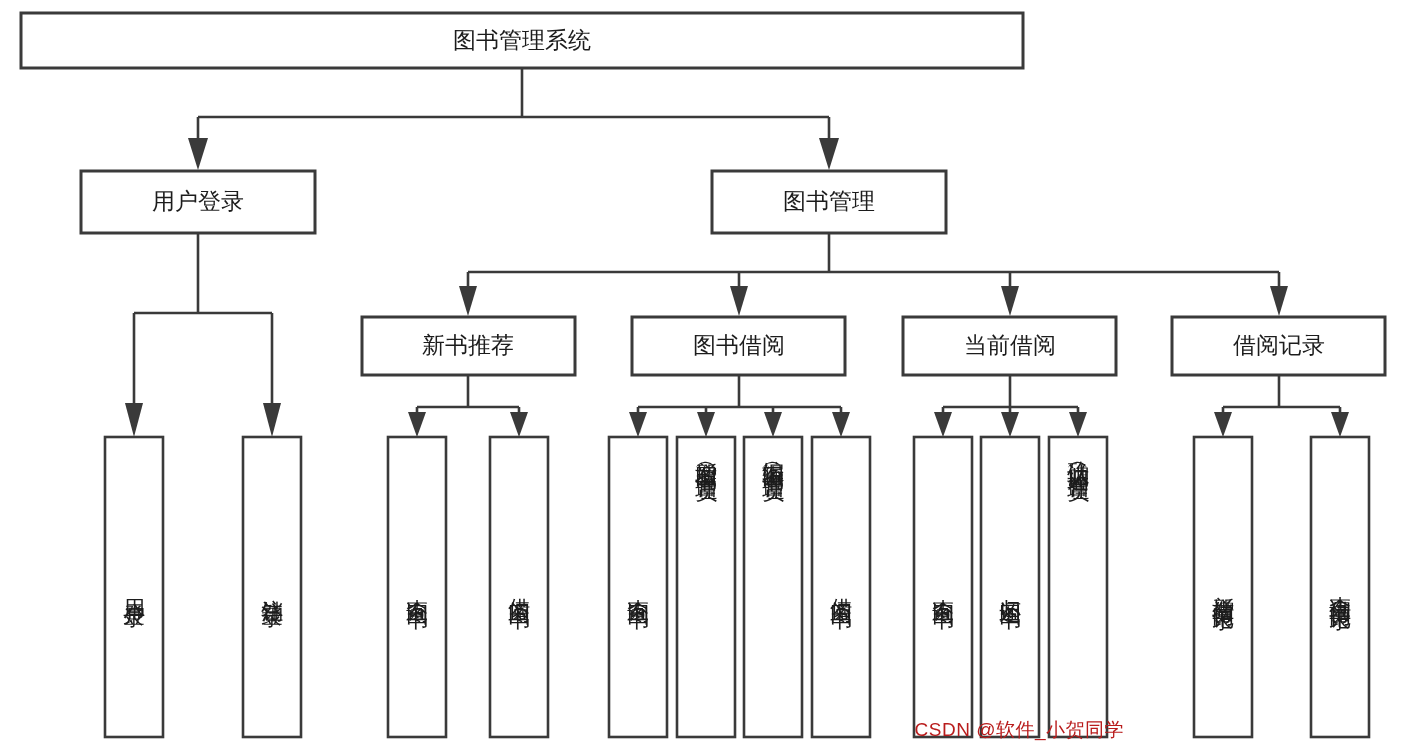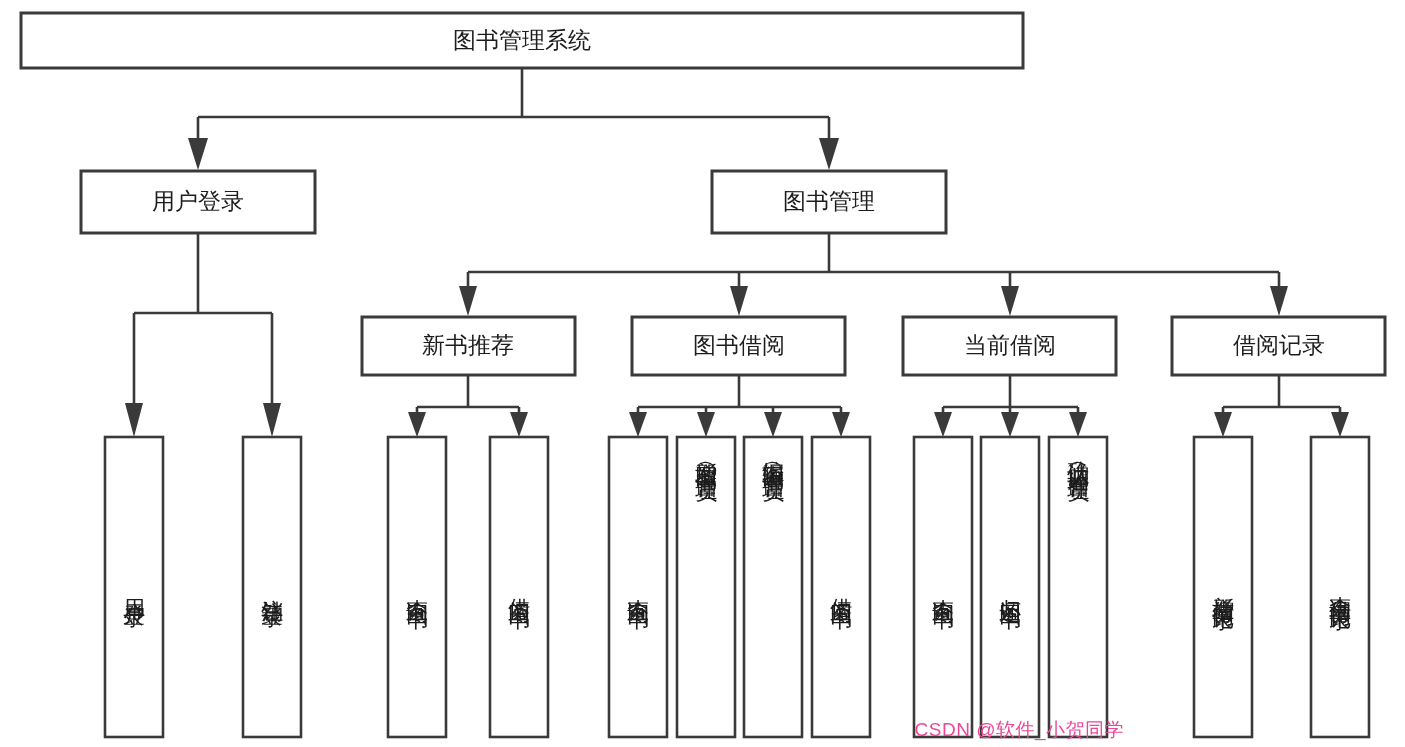--- a/index.html
+++ b/index.html
@@ -70,21 +70,21 @@
     letter-spacing: 3px;
     color: #1c1c1c;
     white-space: nowrap;
   }
   .watermark {
     position: absolute;
     right: 8px;
     bottom: 4px;
     font-family: "Liberation Sans", "DejaVu Sans", sans-serif;
     font-size: 19px;
-    color: #ec4899;
+    color: #b91c1c;
     white-space: nowrap;
     letter-spacing: 0.5px;
   }
 </style>
 </head>
 <body>
 
 <div id="diagram-root">
 
   <svg class="flowchart" viewBox="0 0 1405 747" xmlns="http://www.w3.org/2000/svg">

